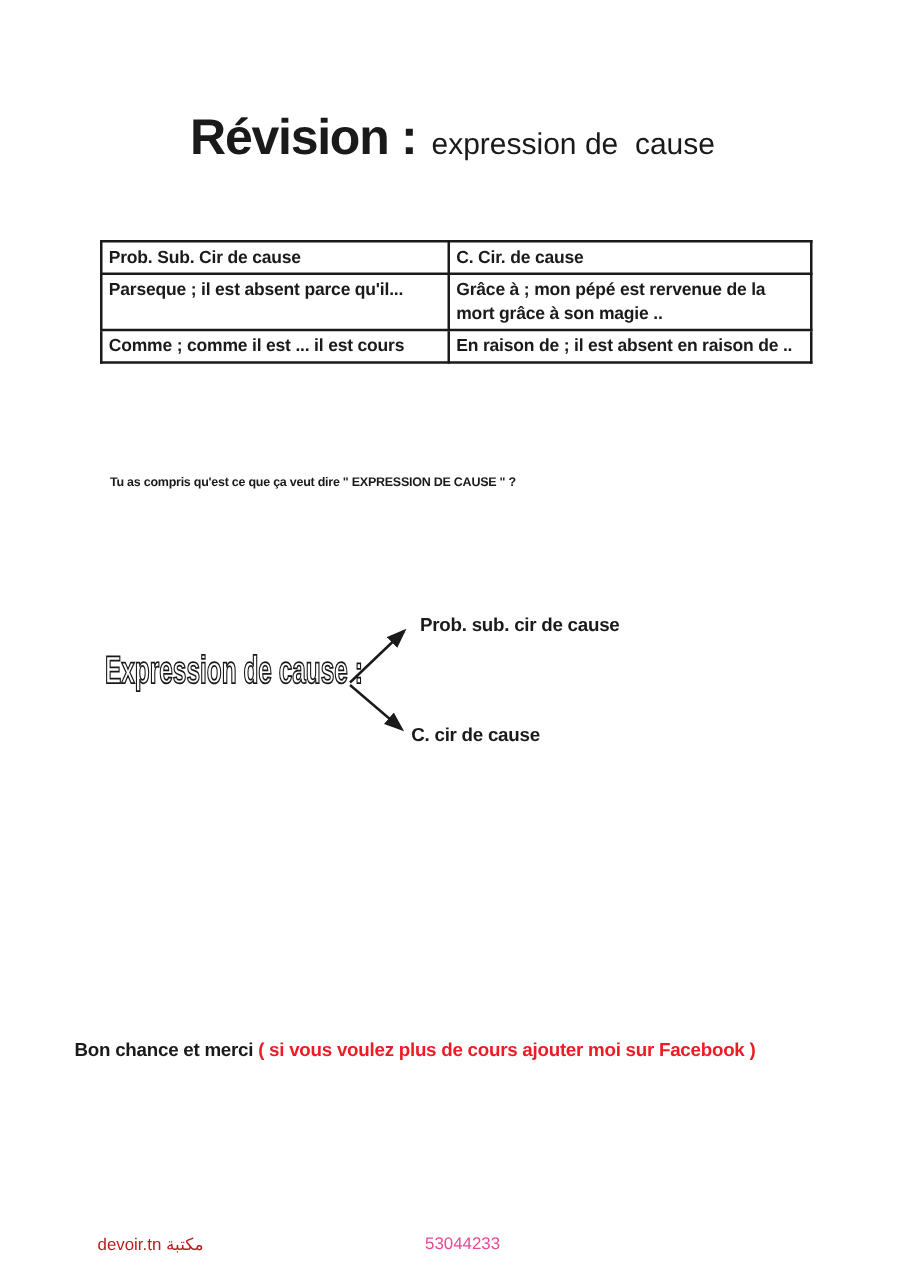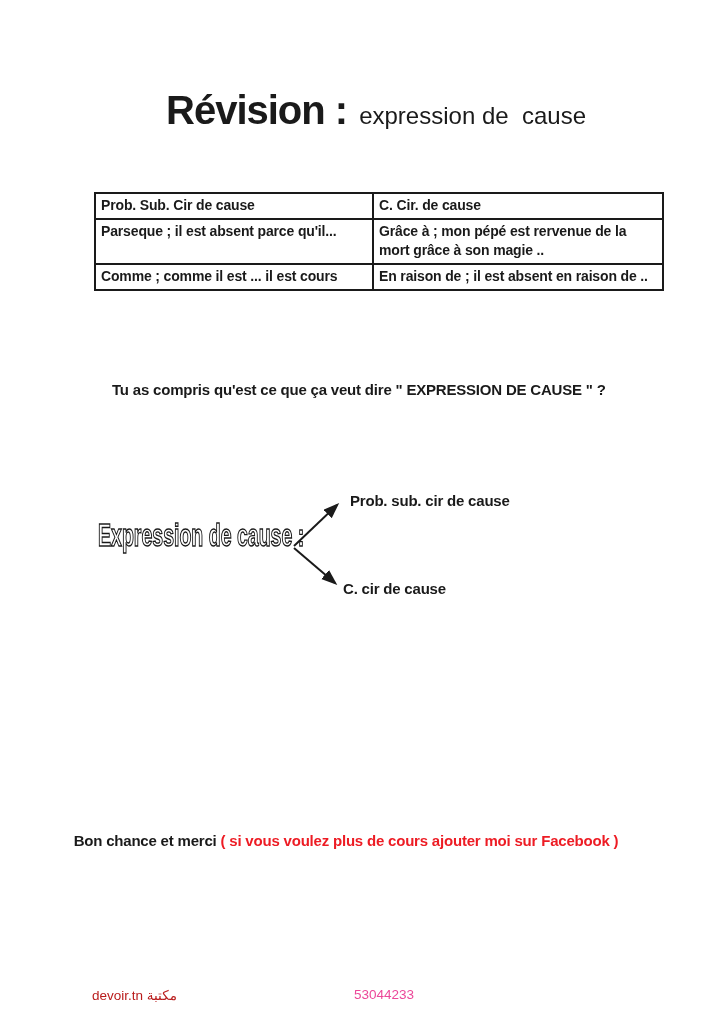--- a/index.html
+++ b/index.html
@@ -12,21 +12,20 @@
     height: 1024px;
     position: relative;
     overflow: hidden;
     font-family: "Liberation Sans", sans-serif;
     color: #1a1a1a;
   }
   .page {
     position: absolute;
     inset: 0;
     background: #ffffff;
-    margin-left: 14px;
   }
 
   
   .title {
     position: absolute;
     top: 88px;
     left: 0;
     width: 724px;
     display: flex;
     justify-content: center;
@@ -60,24 +59,24 @@
     padding: 2px 5px 3px 5px;
     text-align: left;
     vertical-align: top;
     letter-spacing: -0.15px;
     overflow: hidden;
   }
 
   
   .question {
     position: absolute;
-    left: 98px;
+    left: 88px;
     top: 381px;
     margin: 0;
-    font-size: 15px;
+    font-size: 10px;
     font-weight: bold;
     letter-spacing: -0.2px;
     white-space: pre-wrap;
   }
 
   
   .wordart {
     position: absolute;
     left: 84px;
     top: 518px;

